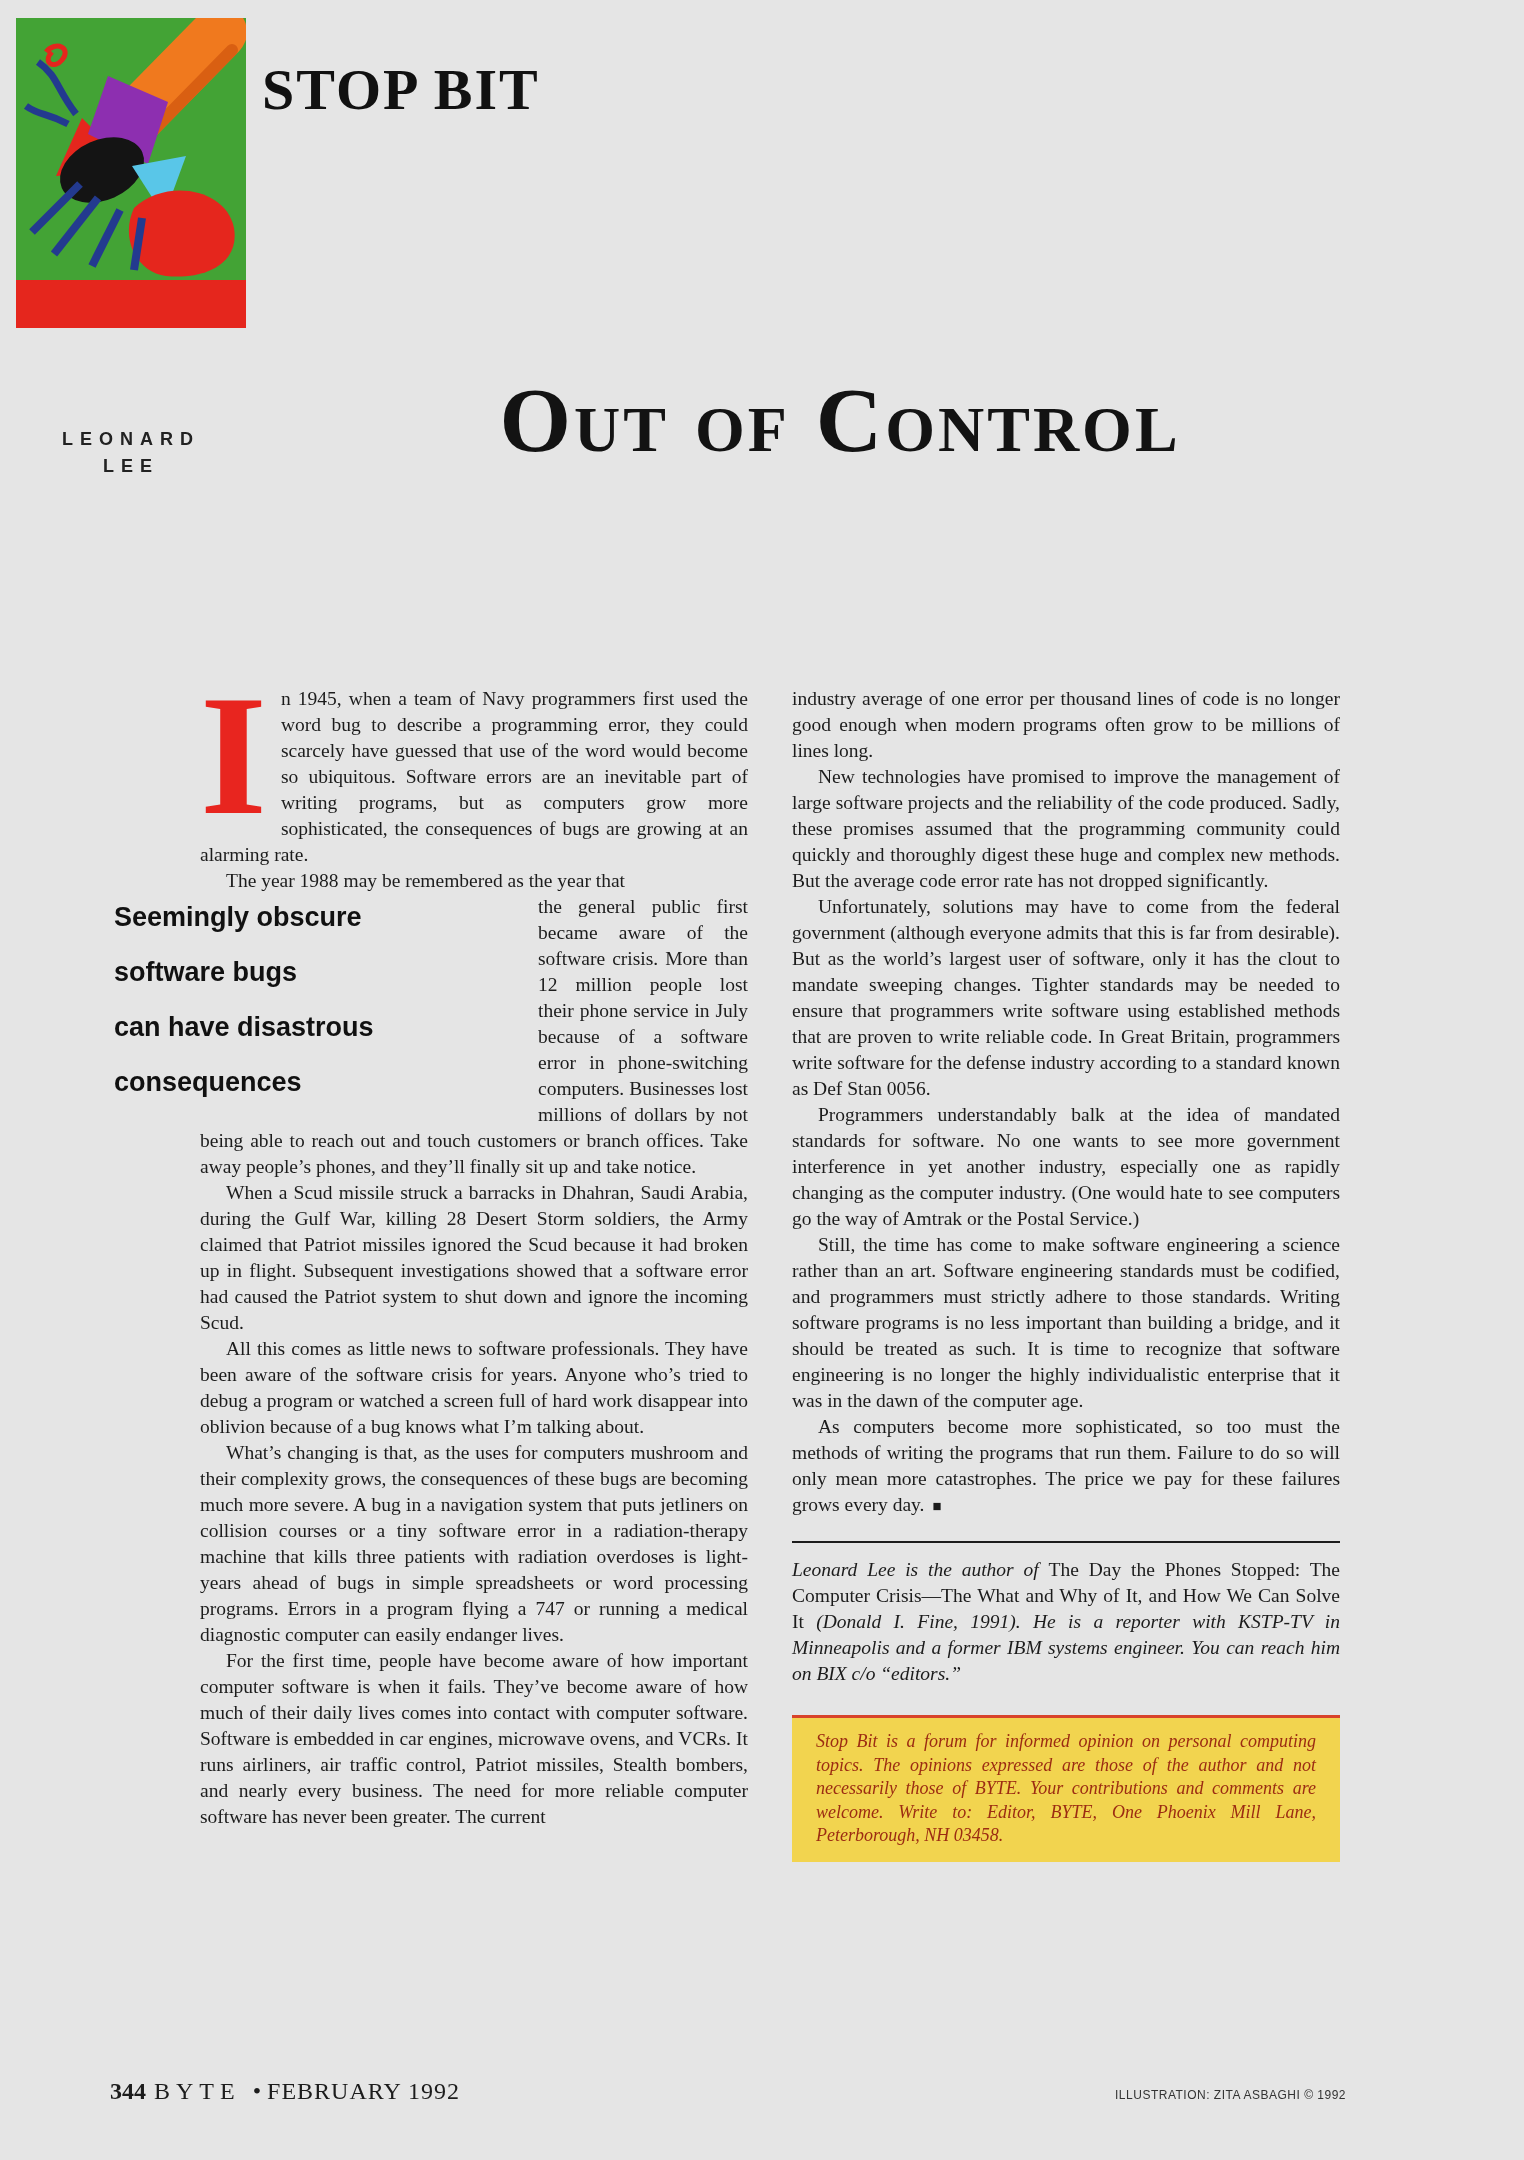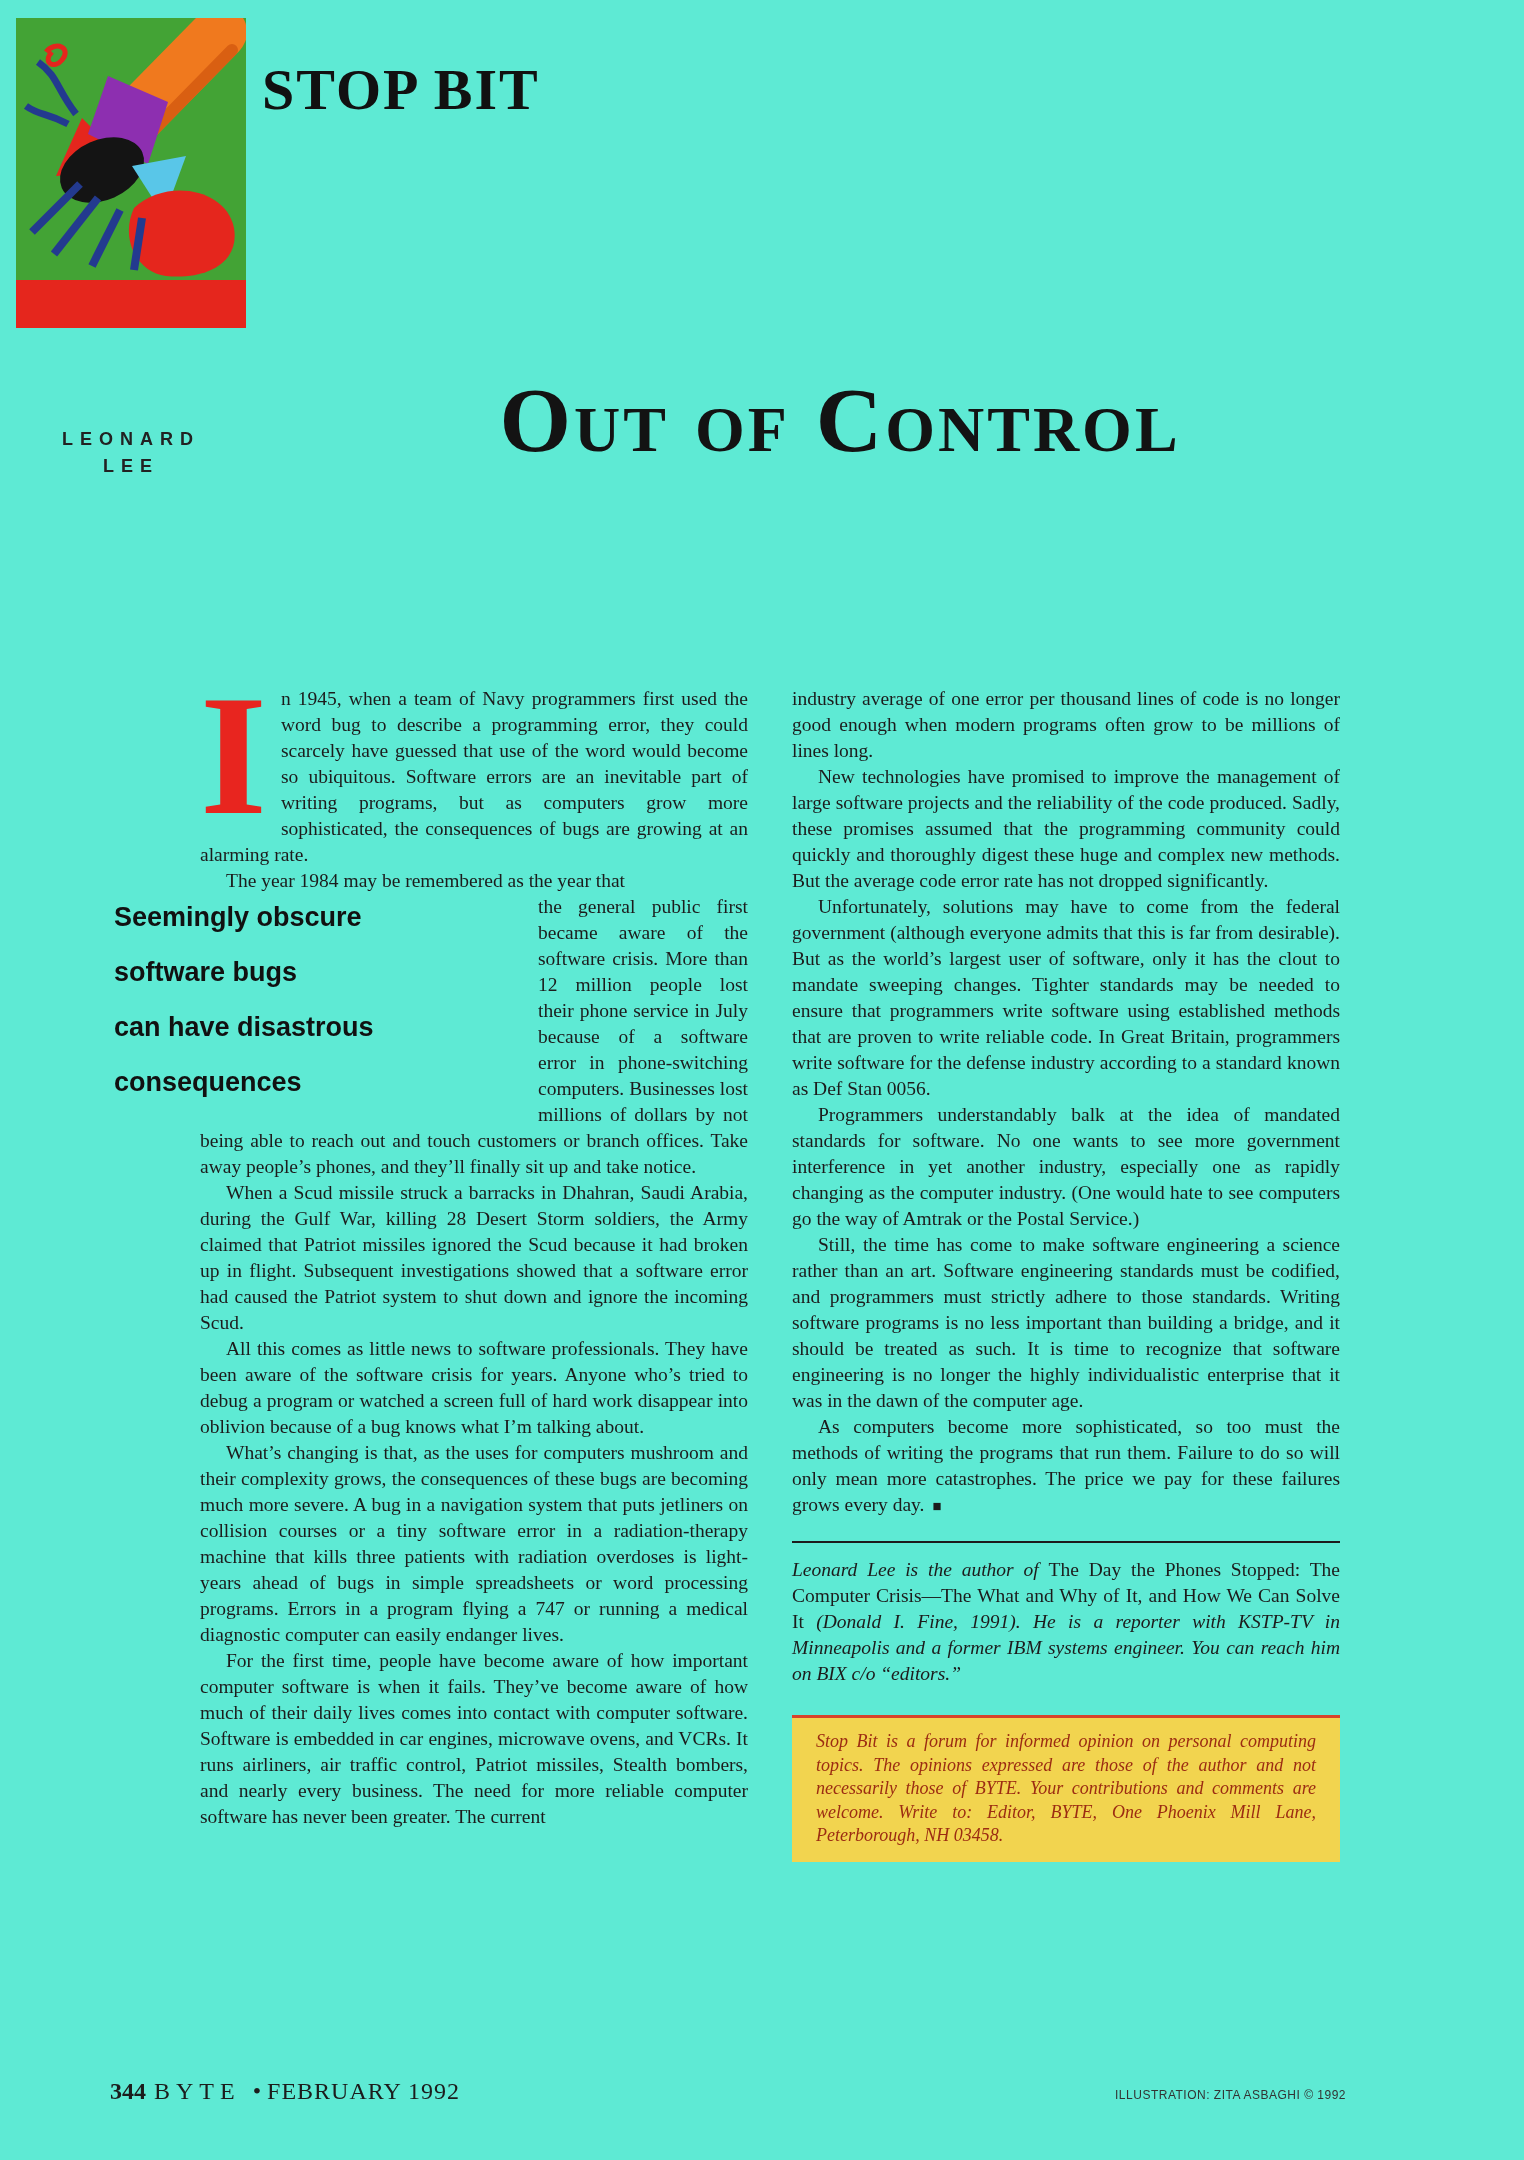--- a/index.html
+++ b/index.html
@@ -1,20 +1,20 @@
 <!DOCTYPE html>
 <html><head>
 <meta charset="utf-8">
 <style>
   html,body { margin:0; padding:0; background:#6e6e6e; }
   .page {
     position:relative;
     width:1524px; height:2160px;
     margin:0 auto;
-    background:#5eead4;
+    background:#e5e5e5;
     font-family:"Liberation Serif", serif;
     color:#1c1c1c;
     overflow:hidden;
   }
   .illustration { position:absolute; left:16px; top:18px; width:230px; height:310px; }
   .stopbit {
     position:absolute; left:262px; top:56px; margin:0;
     font-family:"Liberation Serif", serif;
     font-size:58px; font-weight:bold; letter-spacing:2px; color:#111;
   }
@@ -118,21 +118,21 @@
   </div>
 
   <div class="title">
     <div class="title-line">Out of Control</div>
   </div>
 
   <div class="body">
 
     <div class="col">
       <p><span class="dropcap">I</span><span>n 1945, when a team of Navy programmers first used the word bug to describe a programming error, they could scarcely have guessed that use of the word would become so ubiquitous. Software errors are an inevitable part of writing programs, but as computers grow more sophisticated, the consequences of bugs are growing at an alarming rate.</span></p>
-      <p class="ind">The year 1984 may be remembered as the year that</p>
+      <p class="ind">The year 1988 may be remembered as the year that</p>
       <div class="wrapblock">
         <div class="pullquote">
           <div class="pq-line">Seemingly obscure</div>
           <div class="pq-line">software bugs</div>
           <div class="pq-line">can have disastrous</div>
           <div class="pq-line">consequences</div>
         </div>
         <span>the general public first became aware of the software crisis. More than 12 million people lost their phone service in July because of a software error in phone-switching computers. Businesses lost millions of dollars by not being able to reach out and touch customers or branch offices. Take away people’s phones, and they’ll finally sit up and take notice.</span>
       </div>
       <p class="ind">When a Scud missile struck a barracks in Dhahran, Saudi Arabia, during the Gulf War, killing 28 Desert Storm soldiers, the Army claimed that Patriot missiles ignored the Scud because it had broken up in flight. Subsequent investigations showed that a software error had caused the Patriot system to shut down and ignore the incoming Scud.</p>

